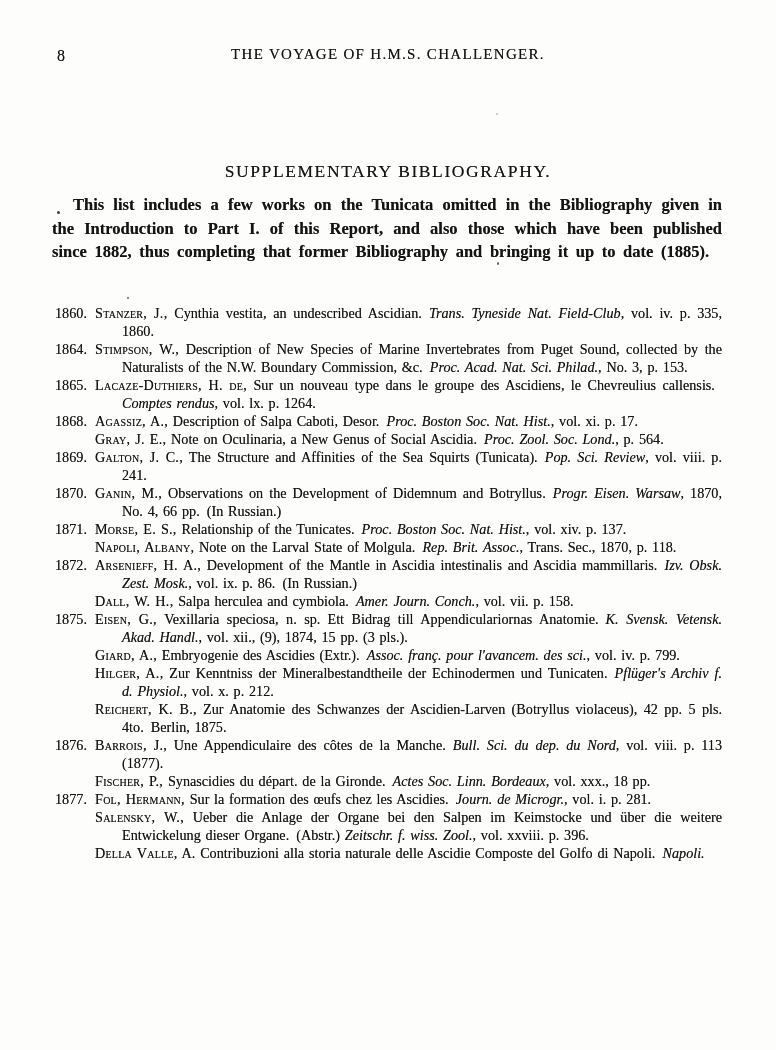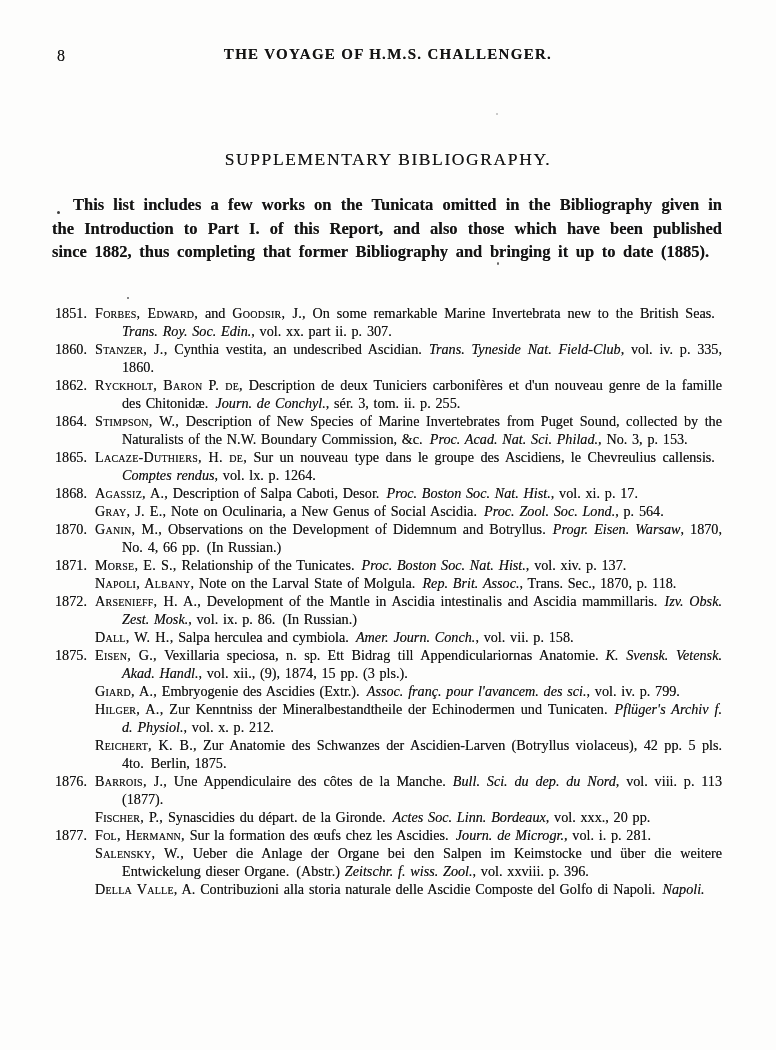--- a/index.html
+++ b/index.html
@@ -18,25 +18,25 @@
   }
   .running-head {
     position: absolute; top: 46px; left: 0; right: 0; height: 20px;
   }
   .pagenum {
     position: absolute; left: 57px; top: 1px;
     font-size: 16px;
   }
   .running-title {
     display: block; text-align: center;
-    font-size: 15px; letter-spacing: 1.3px; font-weight: bold;
+    font-size: 15px; letter-spacing: 1.3px;
   }
   .section-title {
     position: absolute; top: 149px; left: 0; right: 0;
-    margin: 0; text-align: center;
+    margin: 12px; text-align: center;
     font-size: 17.5px; font-weight: normal; letter-spacing: 1.6px;
   }
   .intro {
     position: absolute; top: 193px; left: 52px; width: 670px;
     margin: 0;
     font-size: 16.5px; line-height: 23.5px;
     text-align: justify; text-indent: 21px;
     word-spacing: 3.5px;
     font-weight: bold;
   }
@@ -72,38 +72,37 @@
   <header class="running-head">
     <span class="pagenum">8</span>
     <span class="running-title">THE VOYAGE OF H.M.S. CHALLENGER.</span>
   </header>
 
   <h1 class="section-title">SUPPLEMENTARY BIBLIOGRAPHY.</h1>
 
   <p class="intro">This list includes a few works on the Tunicata omitted in the Bibliography given in the Introduction to Part I. of this Report, and also those which have been published since 1882, thus completing that former Bibliography and bringing it up to date (1885).</p>
 
   <div class="biblio">
-      <div class="entry"><span class="year">1851.</span><span class="sc">Forbes, Edward,</span><span class=""> and </span><span class="sc">Goodsir, J.,</span><span class=""> On some remarkable Marine Invertebrata new to the British Seas. </span><span class="it">Trans. Roy. Soc. Edin.</span><span class="">, vol. xx. part ii. p. 307.</span></div>
       <div class="entry"><span class="year">1860.</span><span class="sc">Stanzer, J.,</span><span class=""> Cynthia vestita, an undescribed Ascidian. </span><span class="it">Trans. Tyneside Nat. Field-Club</span><span class="">, vol. iv. p. 335, 1860.</span></div>
-      <div class="entry"><span class="year">1862.</span><span class="sc">Ryckholt, Baron P. de,</span><span class=""> Description de deux Tuniciers carbonifères et d'un nouveau genre de la famille des Chitonidæ. </span><span class="it">Journ. de Conchyl.</span><span class="">, sér. 3, tom. ii. p. 255.</span></div>
       <div class="entry"><span class="year">1864.</span><span class="sc">Stimpson, W.,</span><span class=""> Description of New Species of Marine Invertebrates from Puget Sound, collected by the Naturalists of the N.W. Boundary Commission, &amp;c. </span><span class="it">Proc. Acad. Nat. Sci. Philad.</span><span class="">, No. 3, p. 153.</span></div>
       <div class="entry"><span class="year">1865.</span><span class="sc">Lacaze-Duthiers, H. de,</span><span class=""> Sur un nouveau type dans le groupe des Ascidiens, le Chevreulius callensis. </span><span class="it">Comptes rendus</span><span class="">, vol. lx. p. 1264.</span></div>
       <div class="entry"><span class="year">1868.</span><span class="sc">Agassiz, A.,</span><span class=""> Description of Salpa Caboti, Desor. </span><span class="it">Proc. Boston Soc. Nat. Hist.</span><span class="">, vol. xi. p. 17.</span></div>
       <div class="entry"><span class="sc">Gray, J. E.,</span><span class=""> Note on Oculinaria, a New Genus of Social Ascidia. </span><span class="it">Proc. Zool. Soc. Lond.</span><span class="">, p. 564.</span></div>
+      <div class="entry"><span class="year">1869.</span><span class="sc">Galton, J. C.,</span><span class=""> The Structure and Affinities of the Sea Squirts (Tunicata). </span><span class="it">Pop. Sci. Review</span><span class="">, vol. viii. p. 241.</span></div>
       <div class="entry"><span class="year">1870.</span><span class="sc">Ganin, M.,</span><span class=""> Observations on the Development of Didemnum and Botryllus. </span><span class="it">Progr. Eisen. Warsaw</span><span class="">, 1870, No. 4, 66 pp. (In Russian.)</span></div>
       <div class="entry"><span class="year">1871.</span><span class="sc">Morse, E. S.,</span><span class=""> Relationship of the Tunicates. </span><span class="it">Proc. Boston Soc. Nat. Hist.</span><span class="">, vol. xiv. p. 137.</span></div>
       <div class="entry"><span class="sc">Napoli, Albany,</span><span class=""> Note on the Larval State of Molgula. </span><span class="it">Rep. Brit. Assoc.</span><span class="">, Trans. Sec., 1870, p. 118.</span></div>
       <div class="entry"><span class="year">1872.</span><span class="sc">Arsenieff, H. A.,</span><span class=""> Development of the Mantle in Ascidia intestinalis and Ascidia mammillaris. </span><span class="it">Izv. Obsk. Zest. Mosk.</span><span class="">, vol. ix. p. 86. (In Russian.)</span></div>
       <div class="entry"><span class="sc">Dall, W. H.,</span><span class=""> Salpa herculea and cymbiola. </span><span class="it">Amer. Journ. Conch.</span><span class="">, vol. vii. p. 158.</span></div>
       <div class="entry"><span class="year">1875.</span><span class="sc">Eisen, G.,</span><span class=""> Vexillaria speciosa, n. sp. Ett Bidrag till Appendiculariornas Anatomie. </span><span class="it">K. Svensk. Vetensk. Akad. Handl.</span><span class="">, vol. xii., (9), 1874, 15 pp. (3 pls.).</span></div>
       <div class="entry"><span class="sc">Giard, A.,</span><span class=""> Embryogenie des Ascidies (Extr.). </span><span class="it">Assoc. franç. pour l'avancem. des sci.</span><span class="">, vol. iv. p. 799.</span></div>
       <div class="entry"><span class="sc">Hilger, A.,</span><span class=""> Zur Kenntniss der Mineralbestandtheile der Echinodermen und Tunicaten. </span><span class="it">Pflüger's Archiv f. d. Physiol.</span><span class="">, vol. x. p. 212.</span></div>
       <div class="entry"><span class="sc">Reichert, K. B.,</span><span class=""> Zur Anatomie des Schwanzes der Ascidien-Larven (Botryllus violaceus), 42 pp. 5 pls. 4to. Berlin, 1875.</span></div>
       <div class="entry"><span class="year">1876.</span><span class="sc">Barrois, J.,</span><span class=""> Une Appendiculaire des côtes de la Manche. </span><span class="it">Bull. Sci. du dep. du Nord</span><span class="">, vol. viii. p. 113 (1877).</span></div>
-      <div class="entry"><span class="sc">Fischer, P.,</span><span class=""> Synascidies du départ. de la Gironde. </span><span class="it">Actes Soc. Linn. Bordeaux</span><span class="">, vol. xxx., 20 pp.</span></div>
+      <div class="entry"><span class="sc">Fischer, P.,</span><span class=""> Synascidies du départ. de la Gironde. </span><span class="it">Actes Soc. Linn. Bordeaux</span><span class="">, vol. xxx., 18 pp.</span></div>
       <div class="entry"><span class="year">1877.</span><span class="sc">Fol, Hermann,</span><span class=""> Sur la formation des œufs chez les Ascidies. </span><span class="it">Journ. de Microgr.</span><span class="">, vol. i. p. 281.</span></div>
       <div class="entry"><span class="sc">Salensky, W.,</span><span class=""> Ueber die Anlage der Organe bei den Salpen im Keimstocke und über die weitere Entwickelung dieser Organe. (Abstr.) </span><span class="it">Zeitschr. f. wiss. Zool.</span><span class="">, vol. xxviii. p. 396.</span></div>
       <div class="entry"><span class="sc">Della Valle,</span><span class=""> A. Contribuzioni alla storia naturale delle Ascidie Composte del Golfo di Napoli. </span><span class="it">Napoli.</span></div>
     </div>
 
   <span class="speck speck-1"></span>
   <span class="speck speck-2"></span>
   <span class="speck speck-3"></span>
   <span class="speck speck-4"></span>
 </div>

